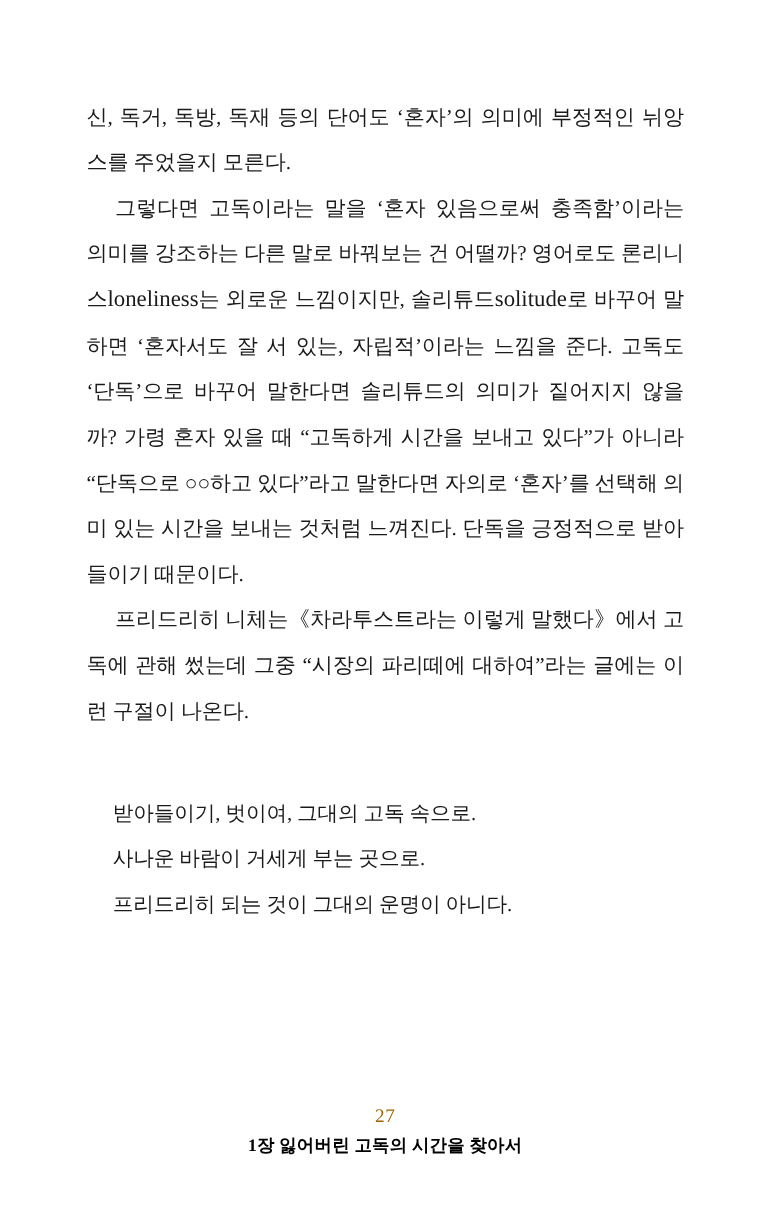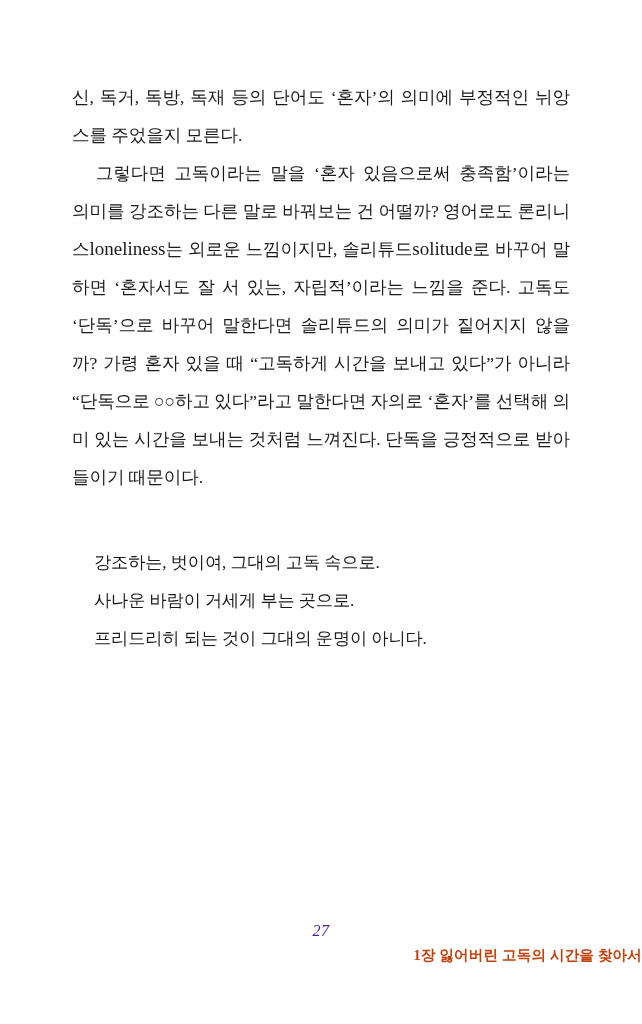--- a/index.html
+++ b/index.html
@@ -51,49 +51,48 @@
   }
   .footer {
     position: absolute;
     left: 0;
     right: 0;
     bottom: 58px;
     text-align: center;
   }
   .page-number {
     font-size: 16px;
-    color: #4c1d95;
+    color: #a16207;
     letter-spacing: 0.5px;
     line-height: 22px;
-    font-style: italic;
   }
   .running-title {
     font-size: 14.5px;
-    color: #c2410c;
+    color: #000000;
     letter-spacing: 0.2px;
     line-height: 22px;
     margin-top: 2px;
     font-weight: bold;
-    text-align: right;
   }
 </style>
 </head>
 <body>
 
 <div class="page">
 
   <div class="body-text">
 
     <p class="para">신, 독거, 독방, 독재 등의 단어도 ‘혼자’의 의미에 부정적인 뉘앙스를 주었을지 모른다.</p>
 
     <p class="para indent"><span>그렇다면 고독이라는 말을 ‘혼자 있음으로써 충족함’이라는 의미를 강조하는 다른 말로 바꿔보는 건 어떨까? 영어로도 론리니스</span><span class="latin">loneliness</span><span>는 외로운 느낌이지만, 솔리튜드</span><span class="latin">solitude</span><span>로 바꾸어 말하면 ‘혼자서도 잘 서 있는, 자립적’이라는 느낌을 준다. 고독도 ‘단독’으로 바꾸어 말한다면 솔리튜드의 의미가 짙어지지 않을까? 가령 혼자 있을 때 “고독하게 시간을 보내고 있다”가 아니라 “단독으로 ○○하고 있다”라고 말한다면 자의로 ‘혼자’를 선택해 의미 있는 시간을 보내는 것처럼 느껴진다. 단독을 긍정적으로 받아들이기 때문이다.</span></p>
 
+    <p class="para indent">프리드리히 니체는《차라투스트라는 이렇게 말했다》에서 고독에 관해 썼는데 그중 “시장의 파리떼에 대하여”라는 글에는 이런 구절이 나온다.</p>
 
     <div class="quote-block">
-      <p class="quote-line">강조하는, 벗이여, 그대의 고독 속으로.</p>
+      <p class="quote-line">받아들이기, 벗이여, 그대의 고독 속으로.</p>
       <p class="quote-line">사나운 바람이 거세게 부는 곳으로.</p>
       <p class="quote-line">프리드리히 되는 것이 그대의 운명이 아니다.</p>
     </div>
 
   </div>
 
   <div class="footer">
     <div class="page-number">27</div>
     <div class="running-title">1장 잃어버린 고독의 시간을 찾아서</div>
   </div>

